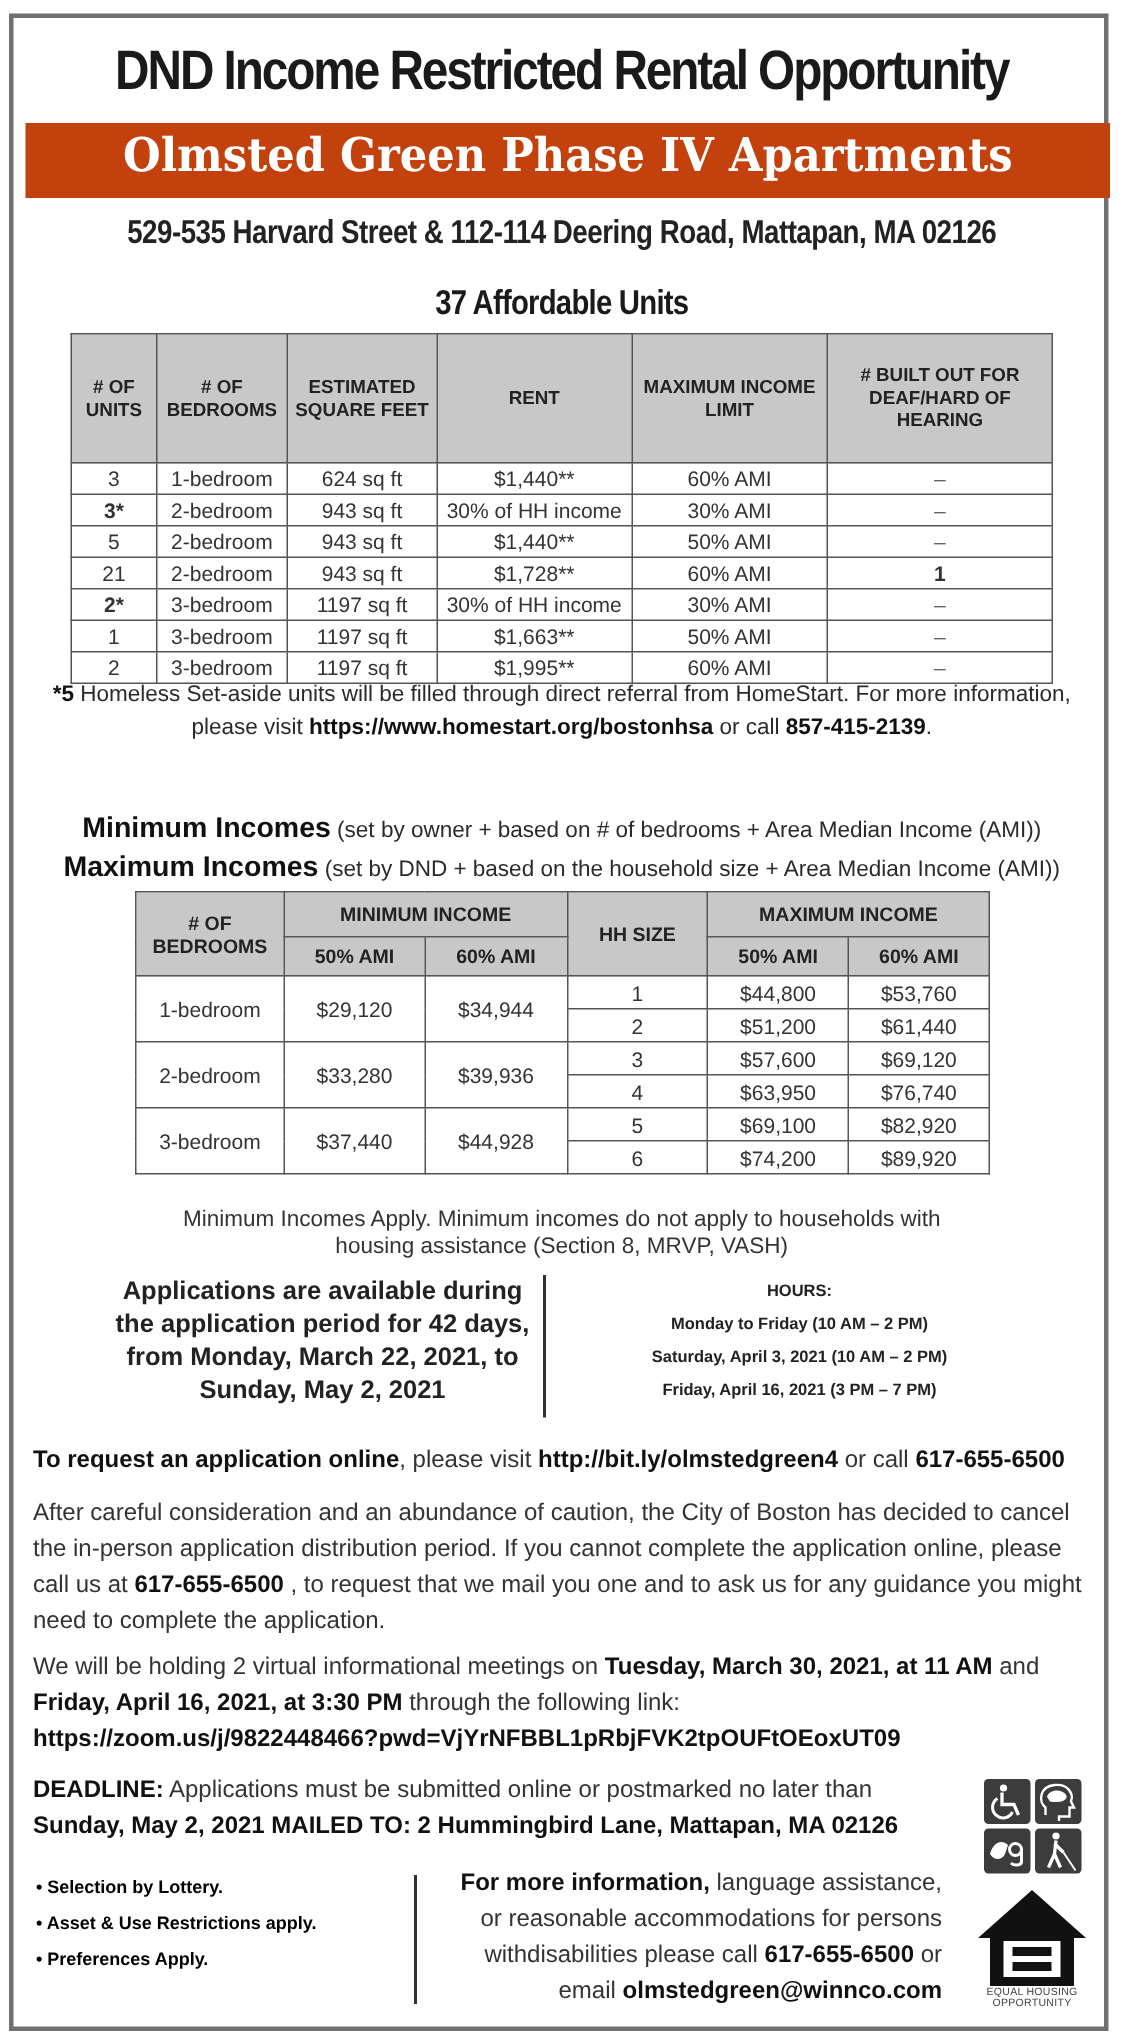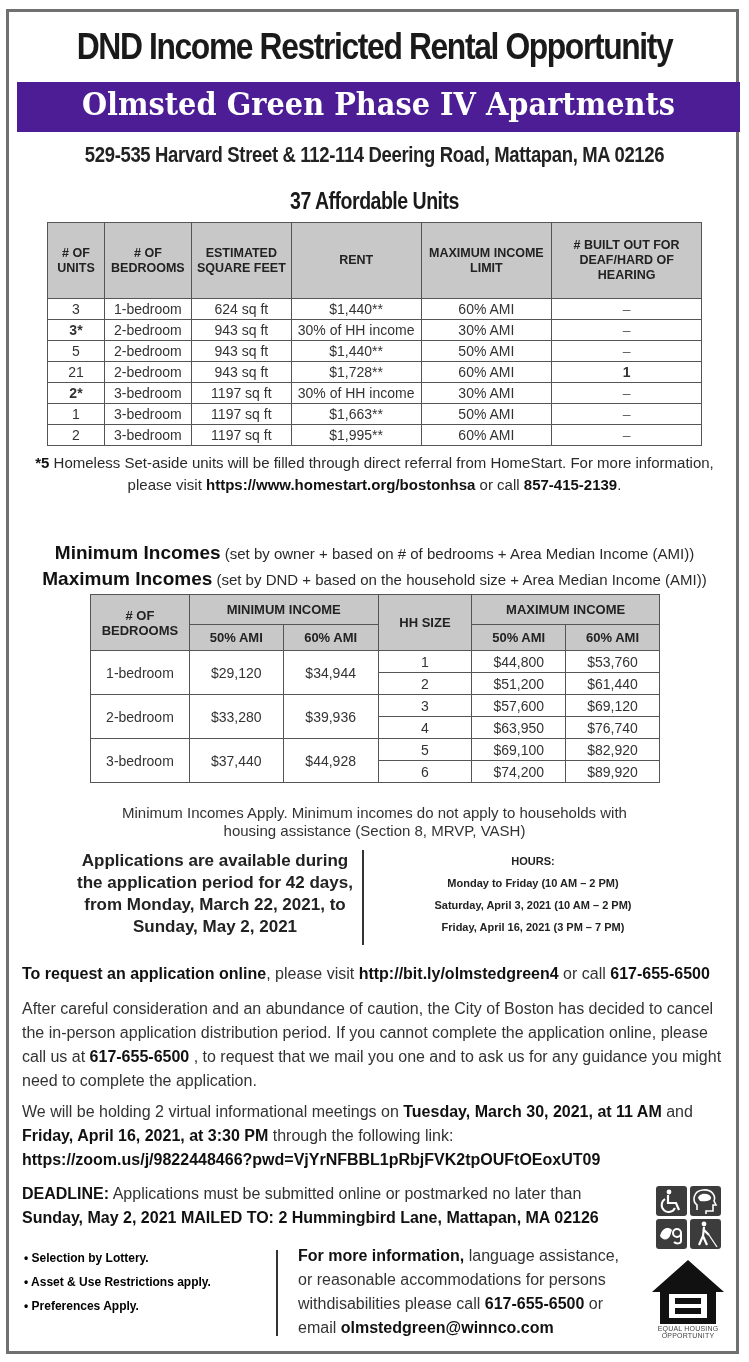--- a/index.html
+++ b/index.html
@@ -3,35 +3,35 @@
 <meta charset="utf-8">
 <style>
   html,body{margin:0;padding:0;background:#ffffff;}
   body{width:749px;height:1362px;position:relative;overflow:hidden;
        font-family:"Liberation Sans Narrow","Liberation Sans",sans-serif;color:#1a1a1a;}
   .frame{position:absolute;left:6px;top:9px;width:733px;height:1345px;
          border:3px solid #707070;box-sizing:border-box;background:#fff;}
   .title{position:absolute;left:0;right:0;top:26px;text-align:center;
          font-family:"Liberation Sans",sans-serif;font-weight:bold;font-size:37px;
          letter-spacing:-1.6px;transform:scaleX(0.86);color:#1a1a1a;}
-  .banner{position:absolute;left:17px;right:9px;top:82px;height:50px;background:#4c1d95;}
+  .banner{position:absolute;left:17px;right:9px;top:82px;height:50px;background:#c2410c;}
   .banner-text{position:absolute;left:0;right:0;top:4px;text-align:center;color:#fff;
          font-family:"DejaVu Serif",serif;font-weight:bold;font-size:31px;letter-spacing:0px;
          transform:scaleX(0.93);}
   .address{position:absolute;left:0;right:0;top:142px;text-align:center;font-size:22px;
          font-weight:bold;font-family:"Liberation Sans",sans-serif;transform:scaleX(0.84);letter-spacing:-0.4px;color:#222;}
   .units-heading{position:absolute;left:0;right:0;top:188px;text-align:center;font-size:23px;
          font-weight:bold;font-family:"Liberation Sans",sans-serif;transform:scaleX(0.85);letter-spacing:-0.6px;}
   table{border-collapse:collapse;}
   .t1{position:absolute;left:47px;top:222px;width:655px;font-size:14px;}
   .t1 th{background:#c8c8c8;font-weight:bold;font-size:12.5px;line-height:15px;padding:2px 2px;
          border:1.5px solid #555;color:#222;font-family:"Liberation Sans",sans-serif;}
   .t1 td{border:1.5px solid #555;text-align:center;height:20px;padding:0;font-size:14px;color:#333;
          font-family:"Liberation Sans",sans-serif;}
-  .t1 thead tr{height:76px;border-radius:22px;}
+  .t1 thead tr{height:86px;border-radius:22px;}
   .bold{font-weight:bold;color:#111;}
   .notes{position:absolute;left:20px;right:20px;top:452px;text-align:center;font-size:15px;line-height:22px;
          font-family:"Liberation Sans",sans-serif;color:#2a2a2a;}
   .notes b{color:#111;}
   .inc-head{position:absolute;left:0;right:0;top:540px;text-align:center;font-size:15px;line-height:25px;
          font-family:"Liberation Sans",sans-serif;color:#2a2a2a;}
   .inc-head b{font-size:19px;color:#111;}
   .t2{position:absolute;left:90px;top:594px;width:570px;font-family:"Liberation Sans",sans-serif;}
   .t2 th{background:#c8c8c8;font-weight:bold;font-size:13px;border:1.5px solid #555;color:#222;padding:0;}
   .t2 td{border:1.5px solid #555;text-align:center;font-size:14px;color:#333;padding:0;height:21px;}
@@ -45,21 +45,21 @@
   .para{position:absolute;left:22px;right:18px;font-size:16px;line-height:24px;font-family:"Liberation Sans",sans-serif;color:#333;}
   .para b{color:#111;}
   .p1{top:962px;}
   .p2{top:997px;}
   .p3{top:1100px;}
   .p4{top:1182px;right:110px;}
   .bullets{position:absolute;left:24px;top:1246px;font-weight:bold;font-size:12px;line-height:24px;
          font-family:"Liberation Sans",sans-serif;color:#000000;}
   .vdiv2{position:absolute;left:276px;top:1250px;width:2px;height:86px;background:#333;}
   .moreinfo{position:absolute;left:298px;width:330px;top:1244px;font-size:16px;line-height:24px;
-         font-family:"Liberation Sans",sans-serif;color:#333;}
+         font-family:"Liberation Sans",sans-serif;color:#333;text-align:right;}
   .moreinfo b{color:#111;}
   .access-icons{position:absolute;left:656px;top:1186px;width:66px;height:64px;}
   .eho{position:absolute;left:650px;top:1258px;width:76px;height:84px;}
   .eho-label{position:absolute;left:650px;top:1325px;width:76px;text-align:center;font-size:7px;line-height:7px;
          font-family:"Liberation Sans",sans-serif;color:#444;letter-spacing:0.2px;}
 </style>
 </head>
 <body>
 
 <div class="frame"></div>

